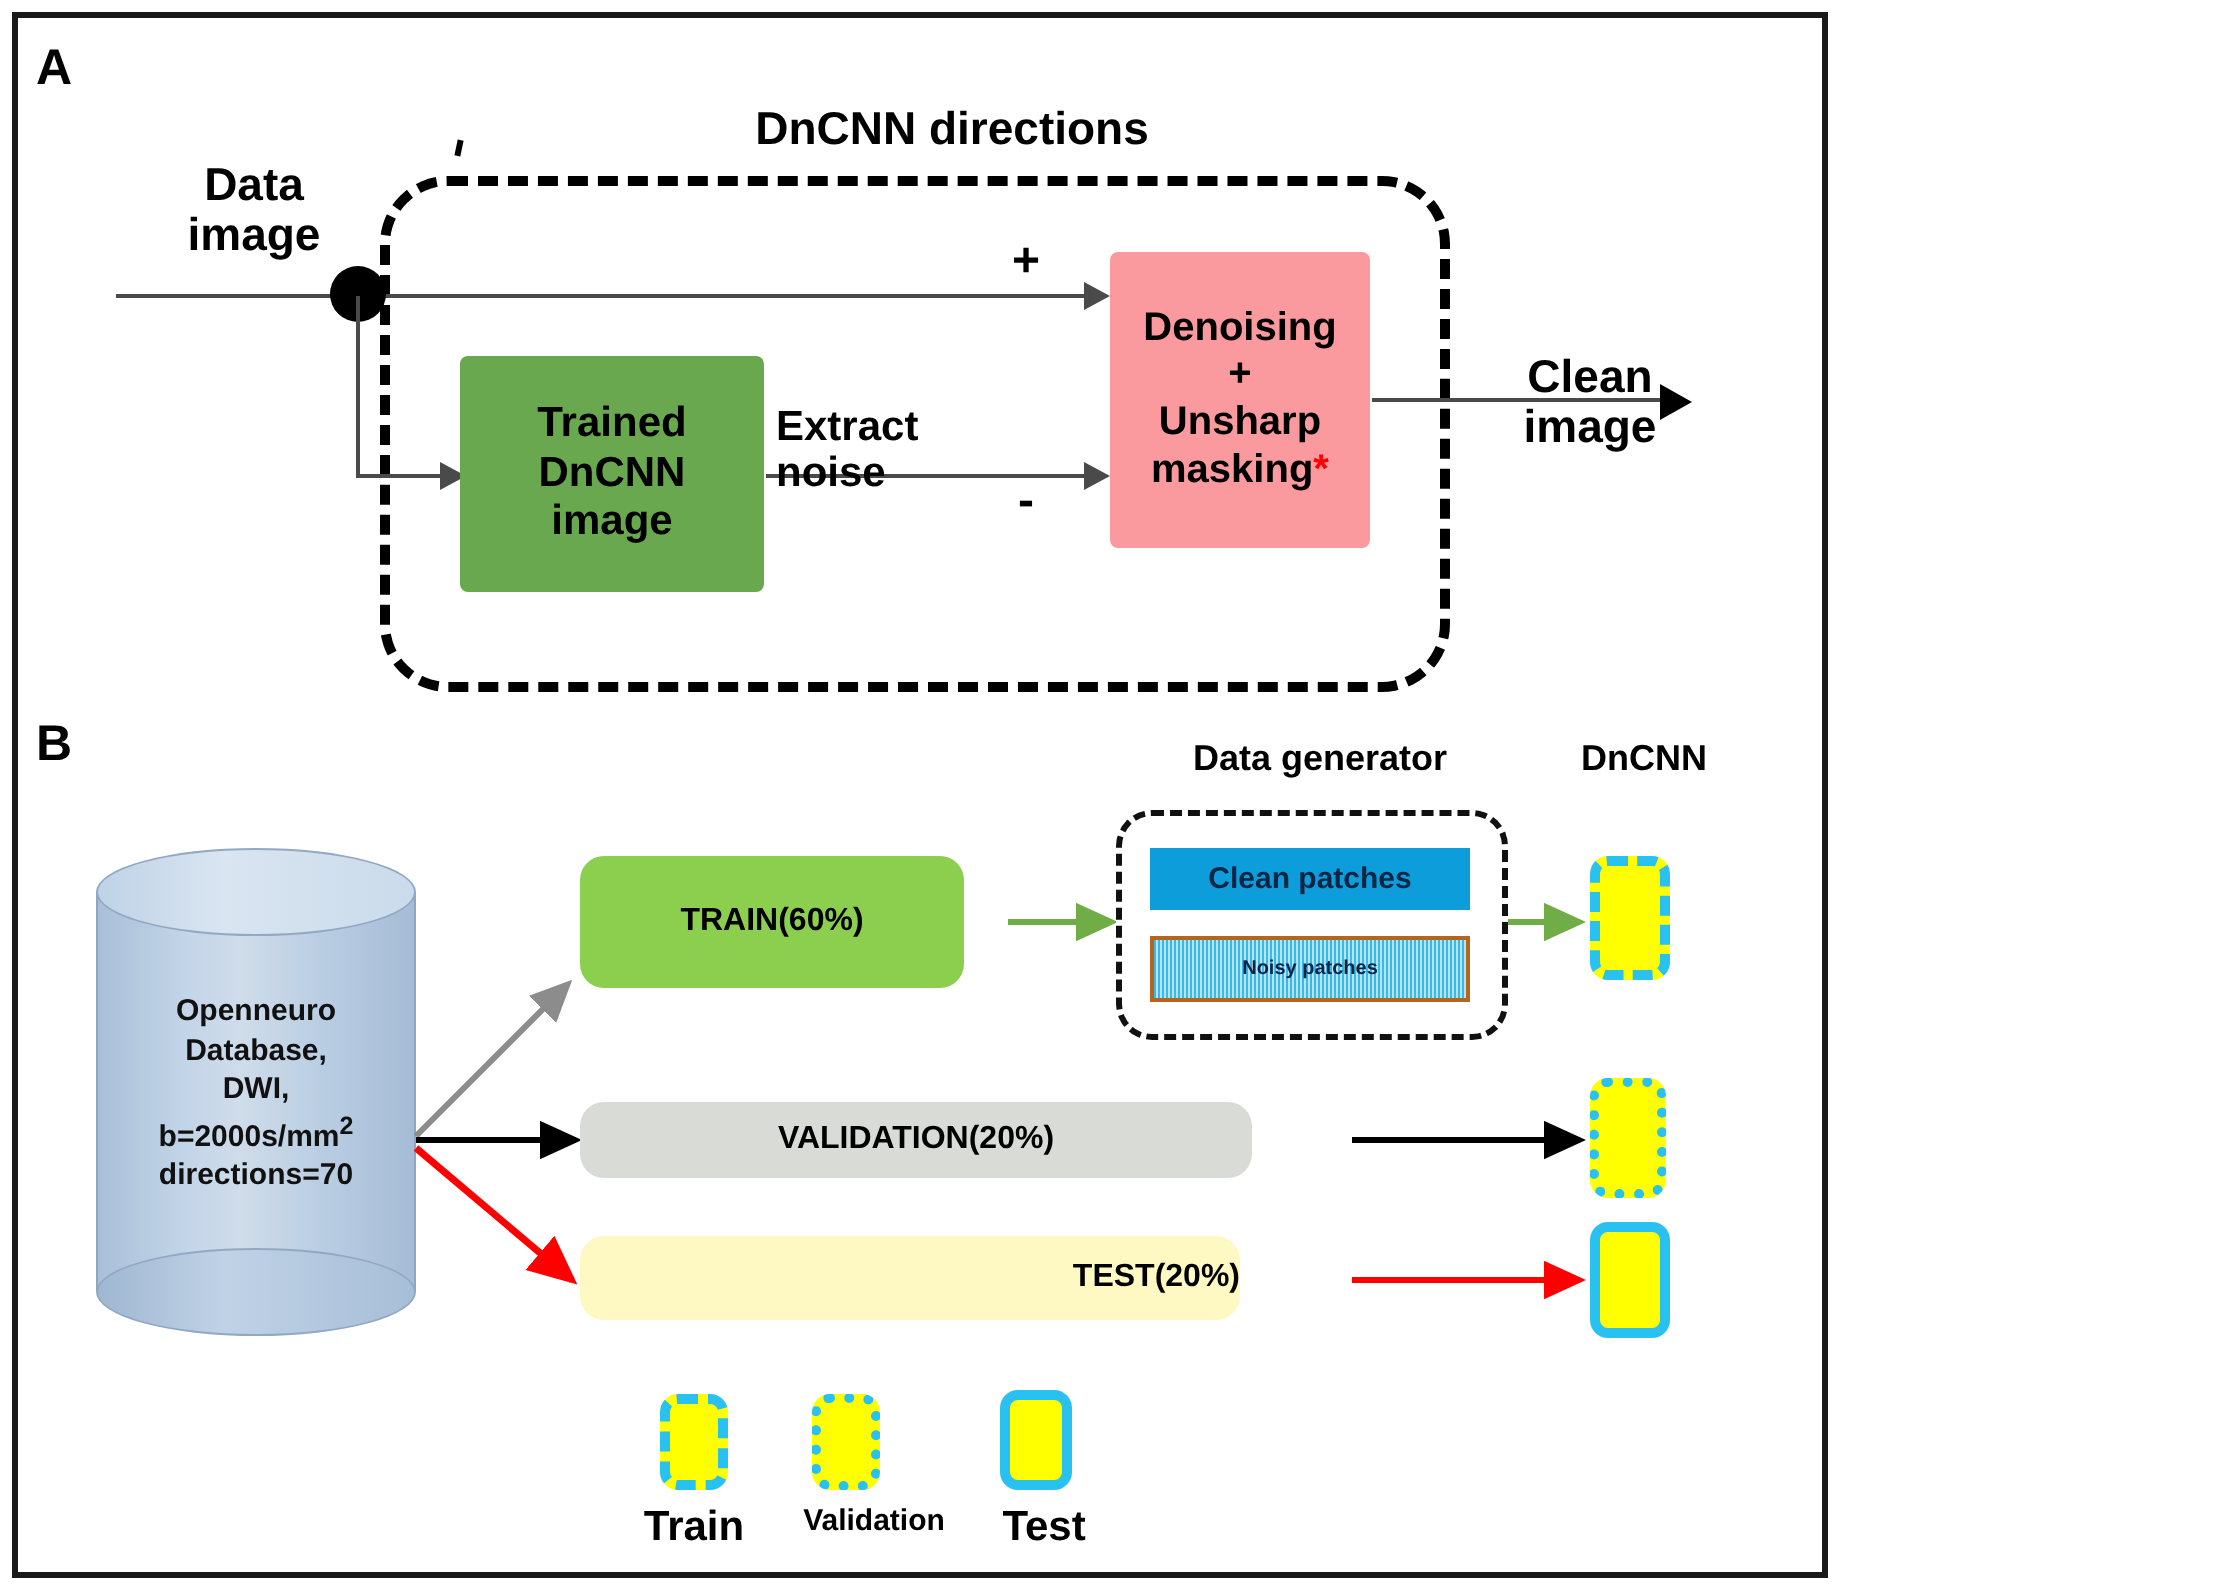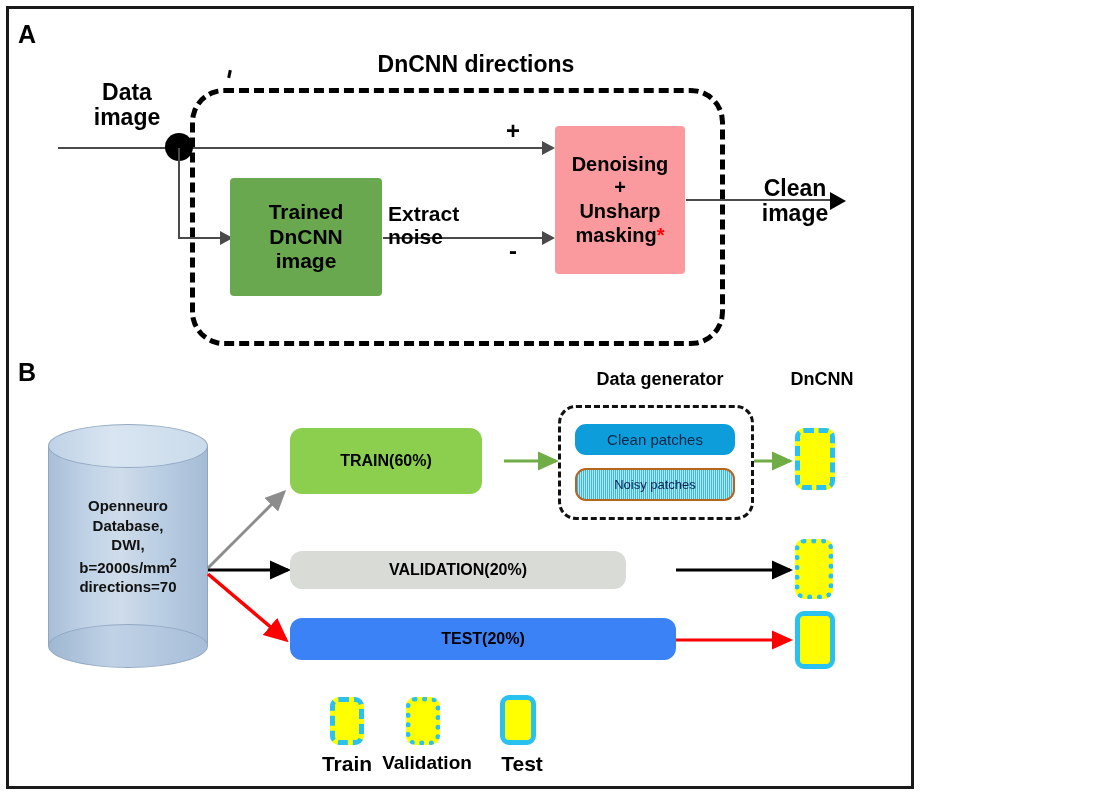--- a/index.html
+++ b/index.html
@@ -37,22 +37,22 @@
            background:linear-gradient(to right,#bfd2e6 0%,#d9e5f1 40%,#cadbeb 100%);border:1px solid #93a9c3;box-sizing:border-box;}
   .cyl-bot{position:absolute;left:0;right:0;bottom:0;border-radius:50%;
            background:linear-gradient(to right,#9fb7d2 0%,#c0d2e6 40%,#a7bed8 100%);border:1px solid #93a9c3;box-sizing:border-box;}
   .cyl-text{position:absolute;left:0;right:0;text-align:center;font-weight:bold;color:#111;line-height:1.3;z-index:5;}
 
   .splitbox{position:absolute;border-radius:12px;display:flex;align-items:center;justify-content:center;
             font-weight:bold;color:#000;box-sizing:border-box;}
 
   .dgbox{position:absolute;border:3px dashed #111;border-radius:18px;box-sizing:border-box;background:#fff;}
 
-  .patch{position:absolute;border-radius:11px;display:flex;align-items:center;justify-content:center;
-         font-weight:normal;color:#0b2545;box-sizing:border-box;text-align:right;}
+  .patch{position:absolute;border-radius:0;display:flex;align-items:center;justify-content:center;
+         font-weight:bold;color:#0b2545;box-sizing:border-box;text-align:right;}
 
   .noisy-tex{background-image:repeating-linear-gradient(90deg,#39b9ea 0px,#39b9ea 1px,#b5e6f8 1px,#b5e6f8 2px);}
 
   .cnnbox{position:absolute;background:#ffff00;box-sizing:border-box;border-radius:9px;}
 
   .svgline{position:absolute;left:0;top:0;overflow:visible;}
 </style>
 </head>
 <body>
 
@@ -158,37 +158,37 @@
     <line x1="676" y1="570" x2="790" y2="570" stroke="#000000" stroke-width="3" marker-end="url(#ah-black)"></line>
     <line x1="676" y1="640" x2="790" y2="640" stroke="#ff0000" stroke-width="3" marker-end="url(#ah-red)"></line>
   </svg>
 
   <div class="splitbox" style="left: 290px; top: 428px; width: 192px; height: 66px; font-size: 16px; background: rgb(140, 207, 78);">
     <span>TRAIN(60%)</span>
   </div>
   <div class="splitbox" style="left: 290px; top: 551px; width: 336px; height: 38px; font-size: 16px; background: rgb(217, 220, 214);">
     <span>VALIDATION(20%)</span>
   </div>
-  <div class="splitbox" style="left: 290px; top: 618px; width: 386px; height: 42px; font-size: 16px; background: #3b82f6;">
+  <div class="splitbox" style="left: 290px; top: 618px; width: 330px; height: 42px; font-size: 16px; background: #fef9c3; justify-content: flex-end;">
     <span>TEST(20%)</span>
   </div>
 
   <div class="dgbox" style="left:558px;top:405px;width:196px;height:115px;"></div>
   <div class="patch" style="left: 575px; top: 424px; width: 160px; height: 31px; font-size: 15px; background: rgb(13, 157, 219);">
     <span>Clean patches</span>
   </div>
-  <div class="patch noisy-tex" style="left:575px;top:468px;width:160px;height:33px;font-size:13px;border:2px solid #b5651d;">
+  <div class="patch noisy-tex" style="left:575px;top:468px;width:160px;height:33px;font-size:10px;border:2px solid #b5651d;">
     <span>Noisy patches</span>
   </div>
 
   <div class="cnnbox" style="left: 795px; top: 428px; width: 40px; height: 62px; border: 5px dashed rgb(41, 193, 240); background: rgb(255, 255, 0);"></div>
   <div class="cnnbox" style="left: 795px; top: 539px; width: 38px; height: 60px; border: 5px dotted rgb(41, 193, 240); background: rgb(255, 255, 0);"></div>
   <div class="cnnbox" style="left: 795px; top: 611px; width: 40px; height: 58px; border: 5px solid rgb(41, 193, 240); background: rgb(255, 255, 0);"></div>
 
   <div class="cnnbox" style="left: 330px; top: 697px; width: 34px; height: 48px; border: 5px dashed rgb(41, 193, 240); background: rgb(255, 255, 0);"></div>
   <div class="cnnbox" style="left: 406px; top: 697px; width: 34px; height: 48px; border: 5px dotted rgb(41, 193, 240); background: rgb(255, 255, 0);"></div>
   <div class="cnnbox" style="left: 500px; top: 695px; width: 36px; height: 50px; border: 5px solid rgb(41, 193, 240); background: rgb(255, 255, 0);"></div>
 
   <div class="lbl" style="left:305px;top:753px;width:84px;font-size:21px;">Train</div>
-  <div class="lbl" style="left:372px;top:753px;width:110px;font-size:19px;">Validation</div>
+  <div class="lbl" style="left:382px;top:753px;width:110px;font-size:15px;">Validation</div>
   <div class="lbl" style="left:492px;top:753px;width:60px;font-size:21px;">Test</div>
 
 </div>
 
 </body></html>

